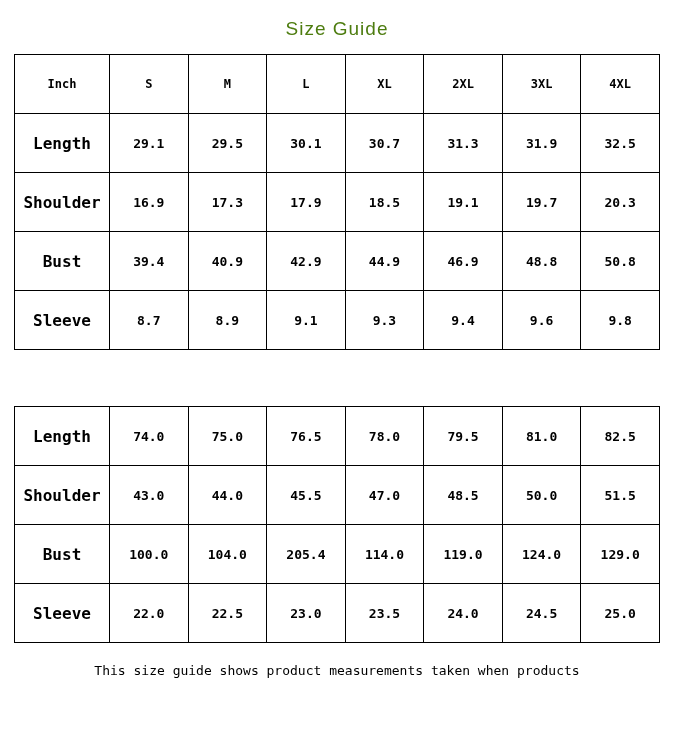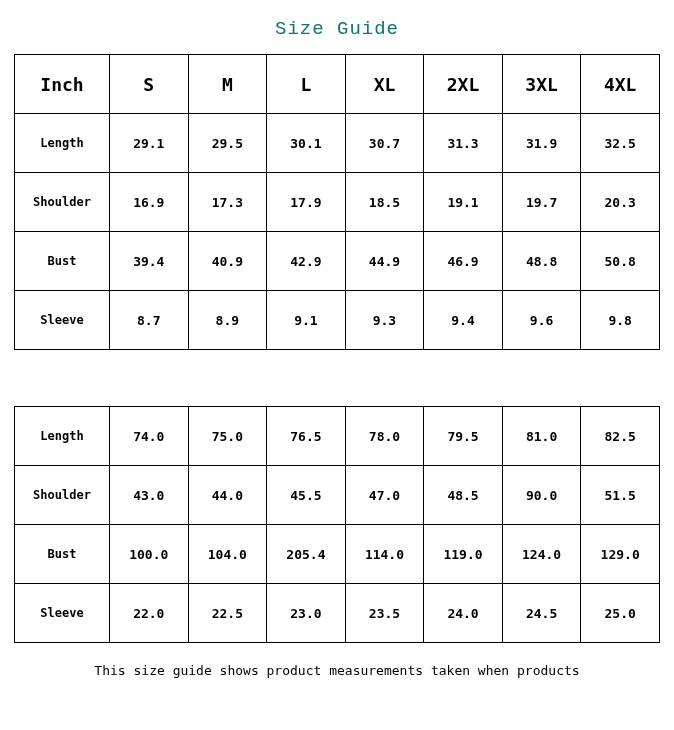--- a/index.html
+++ b/index.html
@@ -15,50 +15,50 @@
     overflow: hidden;
   }
   .page {
     position: relative;
     width: 674px;
     height: 730px;
     box-sizing: border-box;
   }
   .title {
     text-align: center;
-    font-family: Liberation Mono, monospace;
+    font-family: Liberation Sans, sans-serif;
     font-size: 19px;
     letter-spacing: 1px;
-    color: #0f766e;
+    color: #4d7c0f;
     padding-top: 18px;
     padding-bottom: 14px;
     font-weight: 400;
   }
   table.size-table {
     width: 646px;
     margin: 0 auto;
     border-collapse: collapse;
     table-layout: fixed;
   }
   table.size-table td {
     border: 1px solid #000000;
     height: 56px;
     text-align: center;
     vertical-align: middle;
     font-size: 13px;
     font-family: "DejaVu Sans Mono", monospace;
   }
   table.size-table tr.header-row td {
     font-weight: bold;
-    font-size: 18px;
+    font-size: 12px;
     margin-left: 32px;
   }
   table.size-table td.row-label {
     font-weight: bold;
-    font-size: 12px;
+    font-size: 16px;
     width: 92px;
   }
   table.size-table td.val {
     font-weight: 700;
   }
   .spacer {
     height: 56px;
     width: 646px;
     margin: 0 auto;
   }
@@ -152,21 +152,21 @@
         <td class="val">81.0</td>
         <td class="val">82.5</td>
       </tr>
       <tr>
         <td class="row-label">Shoulder</td>
         <td class="val">43.0</td>
         <td class="val">44.0</td>
         <td class="val">45.5</td>
         <td class="val">47.0</td>
         <td class="val">48.5</td>
-        <td class="val">90.0</td>
+        <td class="val">50.0</td>
         <td class="val">51.5</td>
       </tr>
       <tr>
         <td class="row-label">Bust</td>
         <td class="val">100.0</td>
         <td class="val">104.0</td>
         <td class="val">205.4</td>
         <td class="val">114.0</td>
         <td class="val">119.0</td>
         <td class="val">124.0</td>

